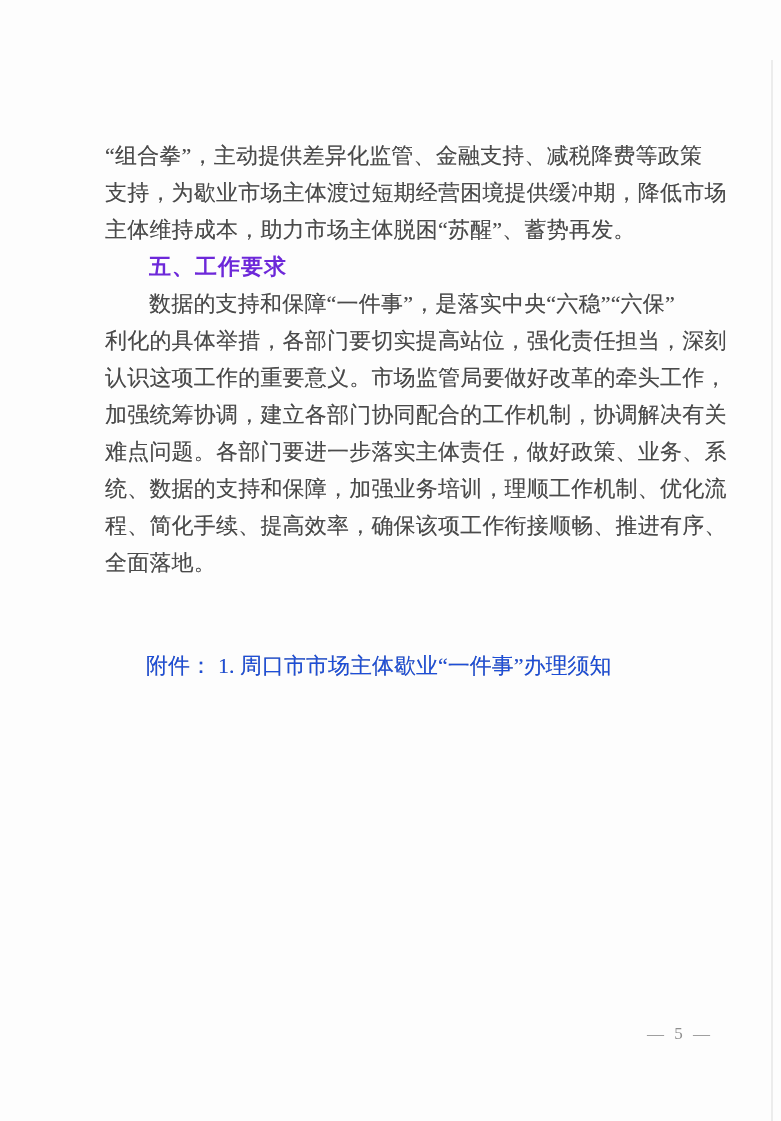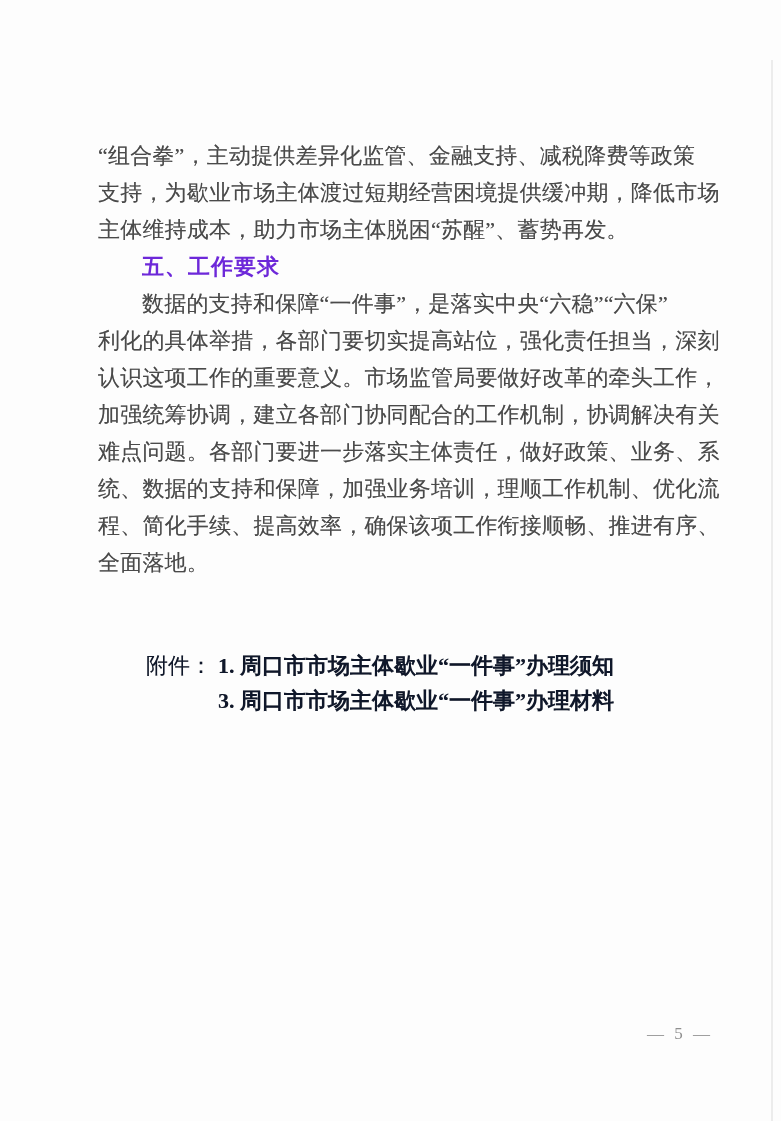--- a/index.html
+++ b/index.html
@@ -13,21 +13,21 @@
   .scan-edge-right {
     position: absolute;
     left: 771px;
     top: 60px;
     bottom: 0;
     width: 2px;
     background: #ececec;
   }
   .content {
     position: absolute;
-    left: 98px;
+    left: 105px;
     top: 137px;
     width: 600px;
     color: #4a4a4a;
     font-size: 22px;
     letter-spacing: 0.2px;
     text-shadow: 0 0 0.6px rgba(90,90,90,0.55);
   }
   .doc-line {
     height: 37px;
     line-height: 37px;
@@ -40,36 +40,35 @@
     font-family: "Liberation Sans", "DejaVu Sans", sans-serif;
     letter-spacing: 1px;
     text-shadow: none;
   }
   .attachments {
     position: absolute;
     left: 146px;
     top: 648px;
     display: flex;
     align-items: flex-start;
-    color: #0f172a;
+    color: #1d4ed8;
     font-size: 22px;
     text-shadow: 0 0 0.6px rgba(90,90,90,0.55);
   }
   .att-label {
     display: inline-block;
     width: 72px;
     line-height: 35px;
     white-space: nowrap;
   }
   .att-items { display: inline-block; }
   .att-item {
     height: 35px;
     line-height: 35px;
     white-space: nowrap;
-    font-weight: bold;
   }
   .page-number {
     position: absolute;
     left: 640px;
     top: 1024px;
     width: 80px;
     text-align: center;
     color: #8f8f8f;
     font-size: 17px;
     letter-spacing: 3px;
@@ -95,17 +94,16 @@
   <div class="doc-line">难点问题。各部门要进一步落实主体责任，做好政策、业务、系</div>
   <div class="doc-line">统、数据的支持和保障，加强业务培训，理顺工作机制、优化流</div>
   <div class="doc-line">程、简化手续、提高效率，确保该项工作衔接顺畅、推进有序、</div>
   <div class="doc-line">全面落地。</div>
 </div>
 
 <div class="attachments">
   <span class="att-label">附件：</span>
   <div class="att-items">
     <div class="att-item">1. 周口市市场主体歇业“一件事”办理须知</div>
-    <div class="att-item">3. 周口市市场主体歇业“一件事”办理材料</div>
   </div>
 </div>
 
 <div class="page-number">— 5 —</div>
 
 </body></html>

